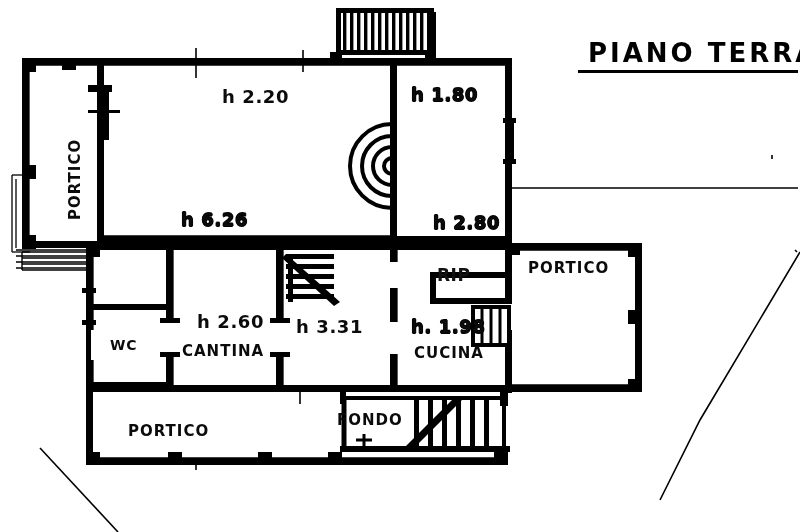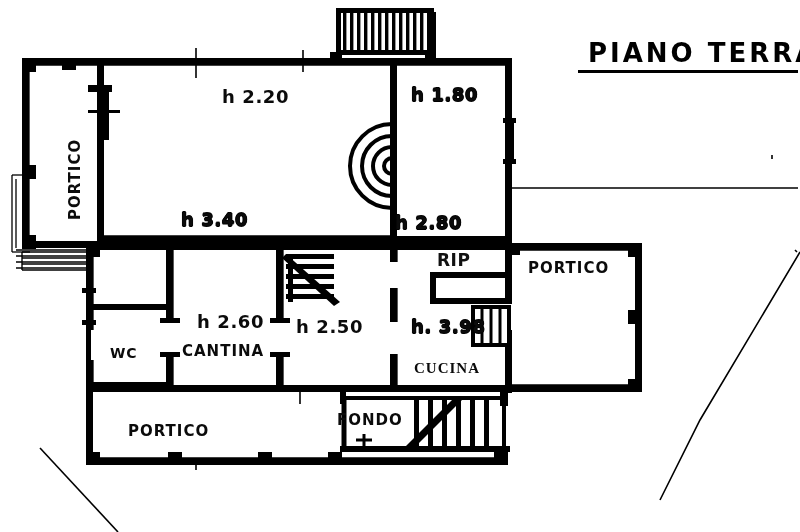--- a/index.html
+++ b/index.html
@@ -297,38 +297,38 @@
       <path d="M 22 270 L 86 270"></path>
       <path d="M 22 252 L 22 270"></path>
     </g>
 
     <g stroke="#000" stroke-width="1.6">
       <path d="M 300 392 L 300 404"></path>
       <path d="M 196 460 L 196 470"></path>
     </g>
   </svg>
 
-  <div class="wm-rip" style="left:437px;top:250px;">RIP</div>
+  <div class="wm-rip" style="left:437px;top:265px;">RIP</div>
 
   <div class="lbl title" style="left:588px;top:40px;">PIANO TERRA</div>
   <div class="title-underline" style="left:578px;top:70px;width:220px;"></div>
 
   <div id="dim-layer">
       <div class="lbl h-lbl" style="left: 222px; top: 88px;">h 2.20</div>
       <div class="lbl h-lbl blot" style="left: 411px; top: 86px;">h 1.80</div>
-      <div class="lbl h-lbl blot" style="left: 181px; top: 211px;">h 3.40</div>
-      <div class="lbl h-lbl blot" style="left: 395px; top: 214px;">h 2.80</div>
+      <div class="lbl h-lbl blot" style="left: 181px; top: 211px;">h 6.26</div>
+      <div class="lbl h-lbl blot" style="left: 433px; top: 214px;">h 2.80</div>
       <div class="lbl h-lbl" style="left: 197px; top: 313px;">h 2.60</div>
-      <div class="lbl h-lbl" style="left: 296px; top: 318px;">h 2.50</div>
-      <div class="lbl h-lbl blot" style="left: 411px; top: 318px;">h. 3.98</div>
+      <div class="lbl h-lbl" style="left: 296px; top: 318px;">h 3.31</div>
+      <div class="lbl h-lbl blot" style="left: 411px; top: 318px;">h. 1.98</div>
     </div>
 
   <div id="room-layer">
       <div class="lbl room-lbl rot" style="left: 68px; top: 220px;">PORTICO</div>
-      <div class="lbl small-room-lbl" style="left: 110px; top: 346px;">WC</div>
+      <div class="lbl small-room-lbl" style="left: 110px; top: 338px;">WC</div>
       <div class="lbl room-lbl" style="left: 182px; top: 344px; text-align: right;">CANTINA</div>
-      <div class="lbl room-lbl" style="left: 414px; top: 361px; font-family: Liberation Serif, serif;">CUCINA</div>
+      <div class="lbl room-lbl" style="left: 414px; top: 346px;">CUCINA</div>
       <div class="lbl room-lbl" style="left: 528px; top: 261px;">PORTICO</div>
       <div class="lbl room-lbl" style="left: 128px; top: 424px;">PORTICO</div>
       <div class="lbl room-lbl" style="left: 337px; top: 413px;">FONDO</div>
     </div>
 
 </div>
 
 </body></html>

